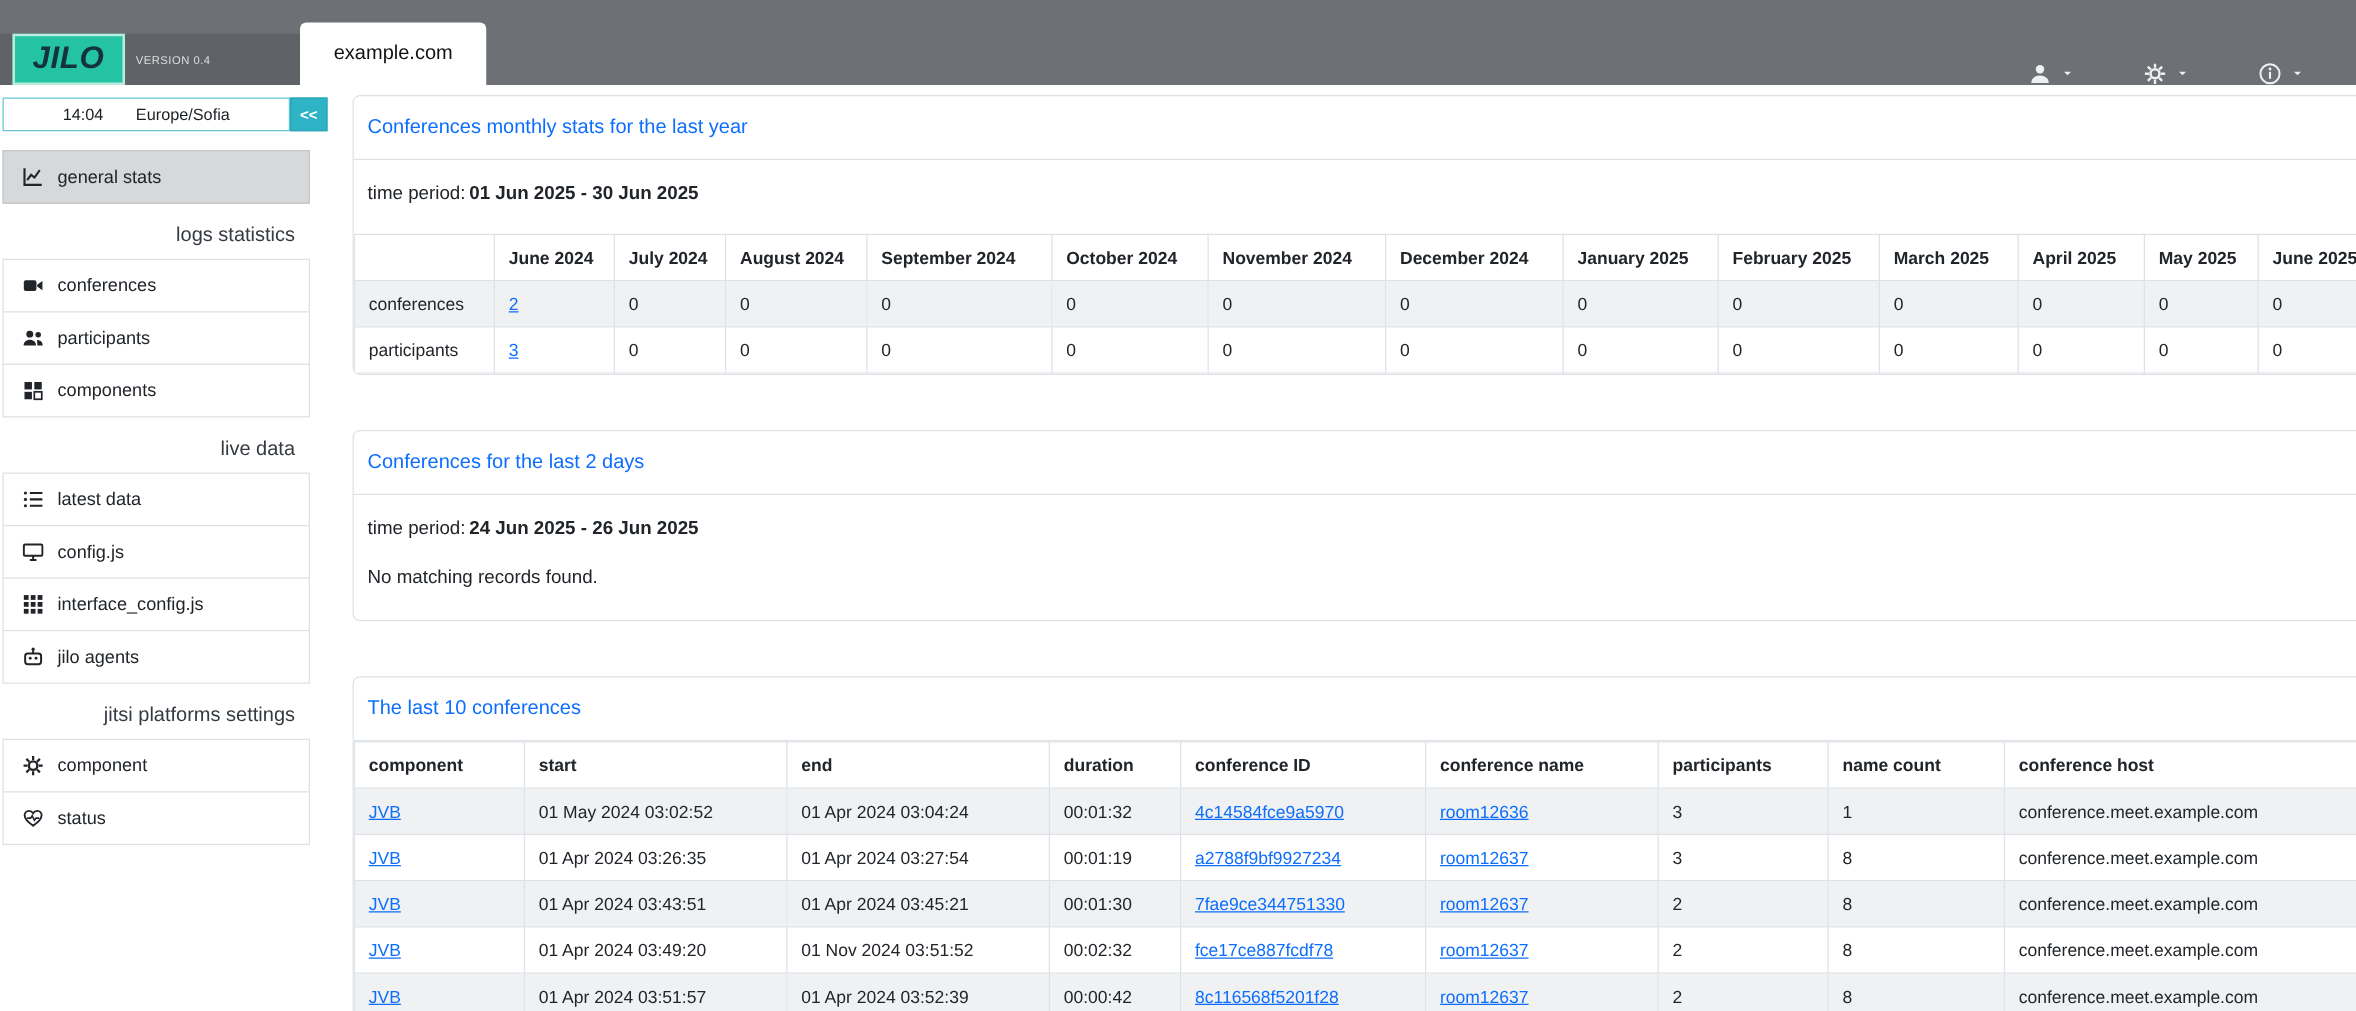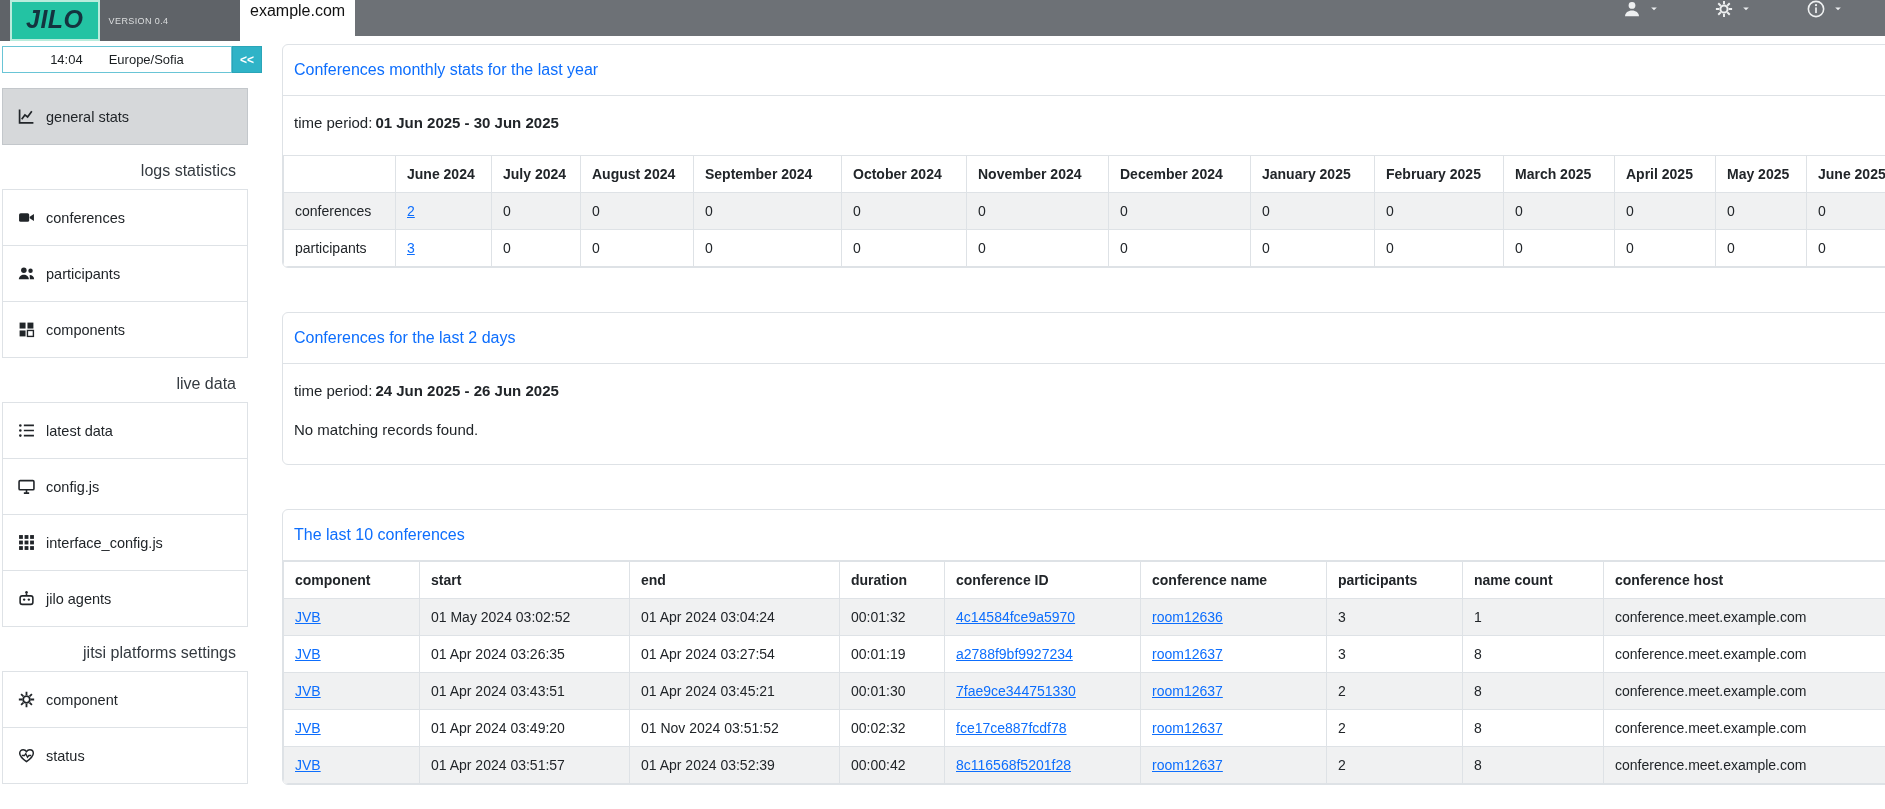--- a/index.html
+++ b/index.html
@@ -1,45 +1,45 @@
 <!DOCTYPE html>
 <html><head>
 <meta charset="utf-8">
 <style>
   *{margin:0;padding:0;box-sizing:border-box}
   html,body{width:1885px;height:809px;overflow:hidden}
   body{font-family:"Liberation Sans",sans-serif;background:#fff;color:#212529;font-size:14px}
 
   
-  .topbar{height:36px;background:#6d7176;display:flex;align-items:flex-start}
+  .topbar{height:68px;background:#6d7176;display:flex;align-items:flex-end}
   .brand{flex:0 0 240px;background:#5f6368;display:flex;align-items:center;gap:9px;padding-left:10px}
   .logo{background:#23c3a3;border:2px solid #b9ecdc;color:#14333f;font-style:italic;font-weight:bold;
         font-size:25px;line-height:1;padding:5px 14px 7px;letter-spacing:.5px;cursor:pointer}
   .version{color:#dcdedf;font-size:9px;letter-spacing:.4px}
   .tab{align-self:flex-end;height:50px;background:#fff;border-radius:5px 5px 0 0;display:flex;
-       align-items:center;padding:0 10px;font-size:16px;color:#111;cursor:pointer}
+       align-items:center;padding:0 27px;font-size:16px;color:#111;cursor:pointer}
   .topbar-right{margin-left:auto;display:flex;align-items:center;gap:56px;padding-right:42px;color:#eef0f1}
   .hdr-dd{display:flex;align-items:center;gap:8px;cursor:pointer}
   .icon{display:inline-flex}
   .icon svg{width:17px;height:17px}
   .hdr-dd .icon svg{width:18px;height:18px}
   .hdr-dd .caret svg{width:10px;height:10px}
 
   
   .layout{display:flex;height:755px}
   .sidebar{flex:0 0 262px;padding:10px 0 0 2px}
   .main{flex:1;padding:8px 0 0 20px;overflow:hidden}
 
   
   .clock-row{display:flex;height:27px;margin:0 0 16px 0}
   .clock-box{flex:1;border:1px solid #69c5d6;display:flex;align-items:center;justify-content:center;
              gap:26px;font-size:13px;color:#1b1f22;background:#fff}
   .collapse-btn{background:#2fb3c7;border:1px solid #2aa5b8;color:#fff;font-weight:bold;font-size:12px;
                 display:flex;align-items:center;padding:0 7px;cursor:pointer}
-  .menu-item{display:flex;align-items:center;gap:11px;height:57px;padding:0 15px;margin:-1px 14px 0 0;
+  .menu-item{display:flex;align-items:center;gap:11px;height:43px;padding:0 15px;margin:-1px 14px 0 0;
              border:1px solid #dee2e6;background:#fff;font-size:14.5px;color:#212529;cursor:pointer}
   .menu-item.active{background:#d6d8da;border-color:#c3c7cb;position:relative;z-index:1}
   .section-label{text-align:right;padding:17px 26px 10px 0;font-size:16px;color:#343a40}
 
   
   .card{width:1680px;background:#fff;border:1px solid #dee2e6;border-radius:6px;margin-bottom:44px;overflow:hidden}
   .card-header{padding:16px 11px;border-bottom:1px solid #dee2e6;color:#0d6efd;font-size:16px}
   .card-body{padding:18px 0 0}
   .card-body.padded-bottom{padding-bottom:26px}
   .pad-x{padding-left:11px;padding-right:11px}

